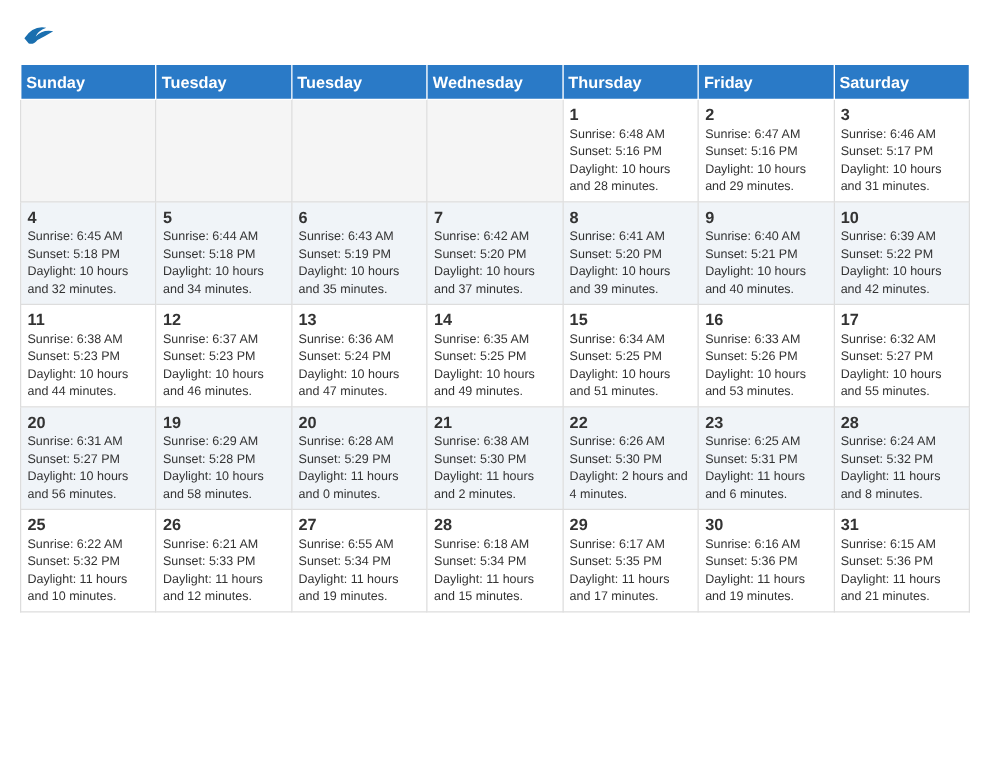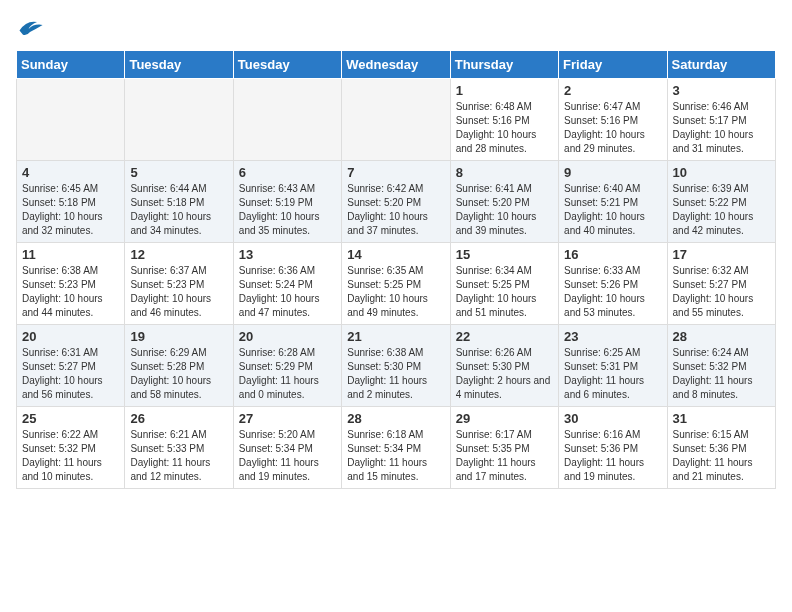--- a/index.html
+++ b/index.html
@@ -206,21 +206,21 @@
         <td>
           <span class="day-num">25</span>
           <div class="day-info"><span>Sunrise: 6:22 AM</span><br><span>Sunset: 5:32 PM</span><br><span>Daylight: 11 hours and 10 minutes.</span></div>
         </td>
         <td>
           <span class="day-num">26</span>
           <div class="day-info"><span>Sunrise: 6:21 AM</span><br><span>Sunset: 5:33 PM</span><br><span>Daylight: 11 hours and 12 minutes.</span></div>
         </td>
         <td>
           <span class="day-num">27</span>
-          <div class="day-info"><span>Sunrise: 5:20 AM</span><br><span>Sunset: 5:34 PM</span><br><span>Daylight: 11 hours and 19 minutes.</span></div>
+          <div class="day-info"><span>Sunrise: 6:55 AM</span><br><span>Sunset: 5:34 PM</span><br><span>Daylight: 11 hours and 19 minutes.</span></div>
         </td>
         <td>
           <span class="day-num">28</span>
           <div class="day-info"><span>Sunrise: 6:18 AM</span><br><span>Sunset: 5:34 PM</span><br><span>Daylight: 11 hours and 15 minutes.</span></div>
         </td>
         <td>
           <span class="day-num">29</span>
           <div class="day-info"><span>Sunrise: 6:17 AM</span><br><span>Sunset: 5:35 PM</span><br><span>Daylight: 11 hours and 17 minutes.</span></div>
         </td>
         <td>

